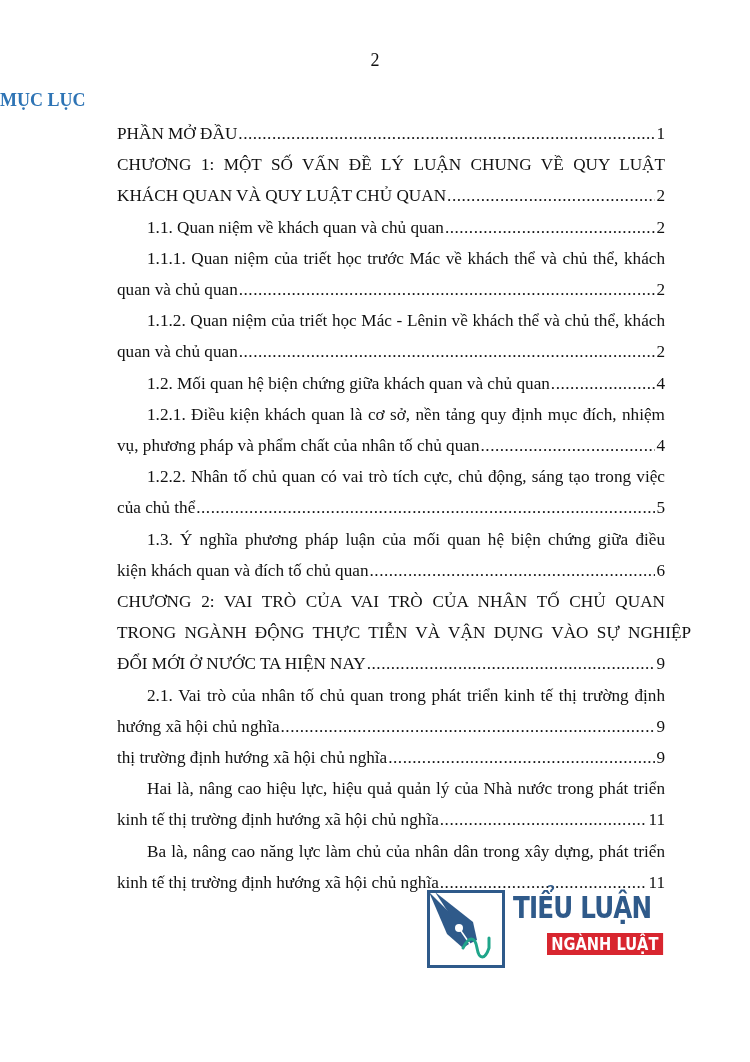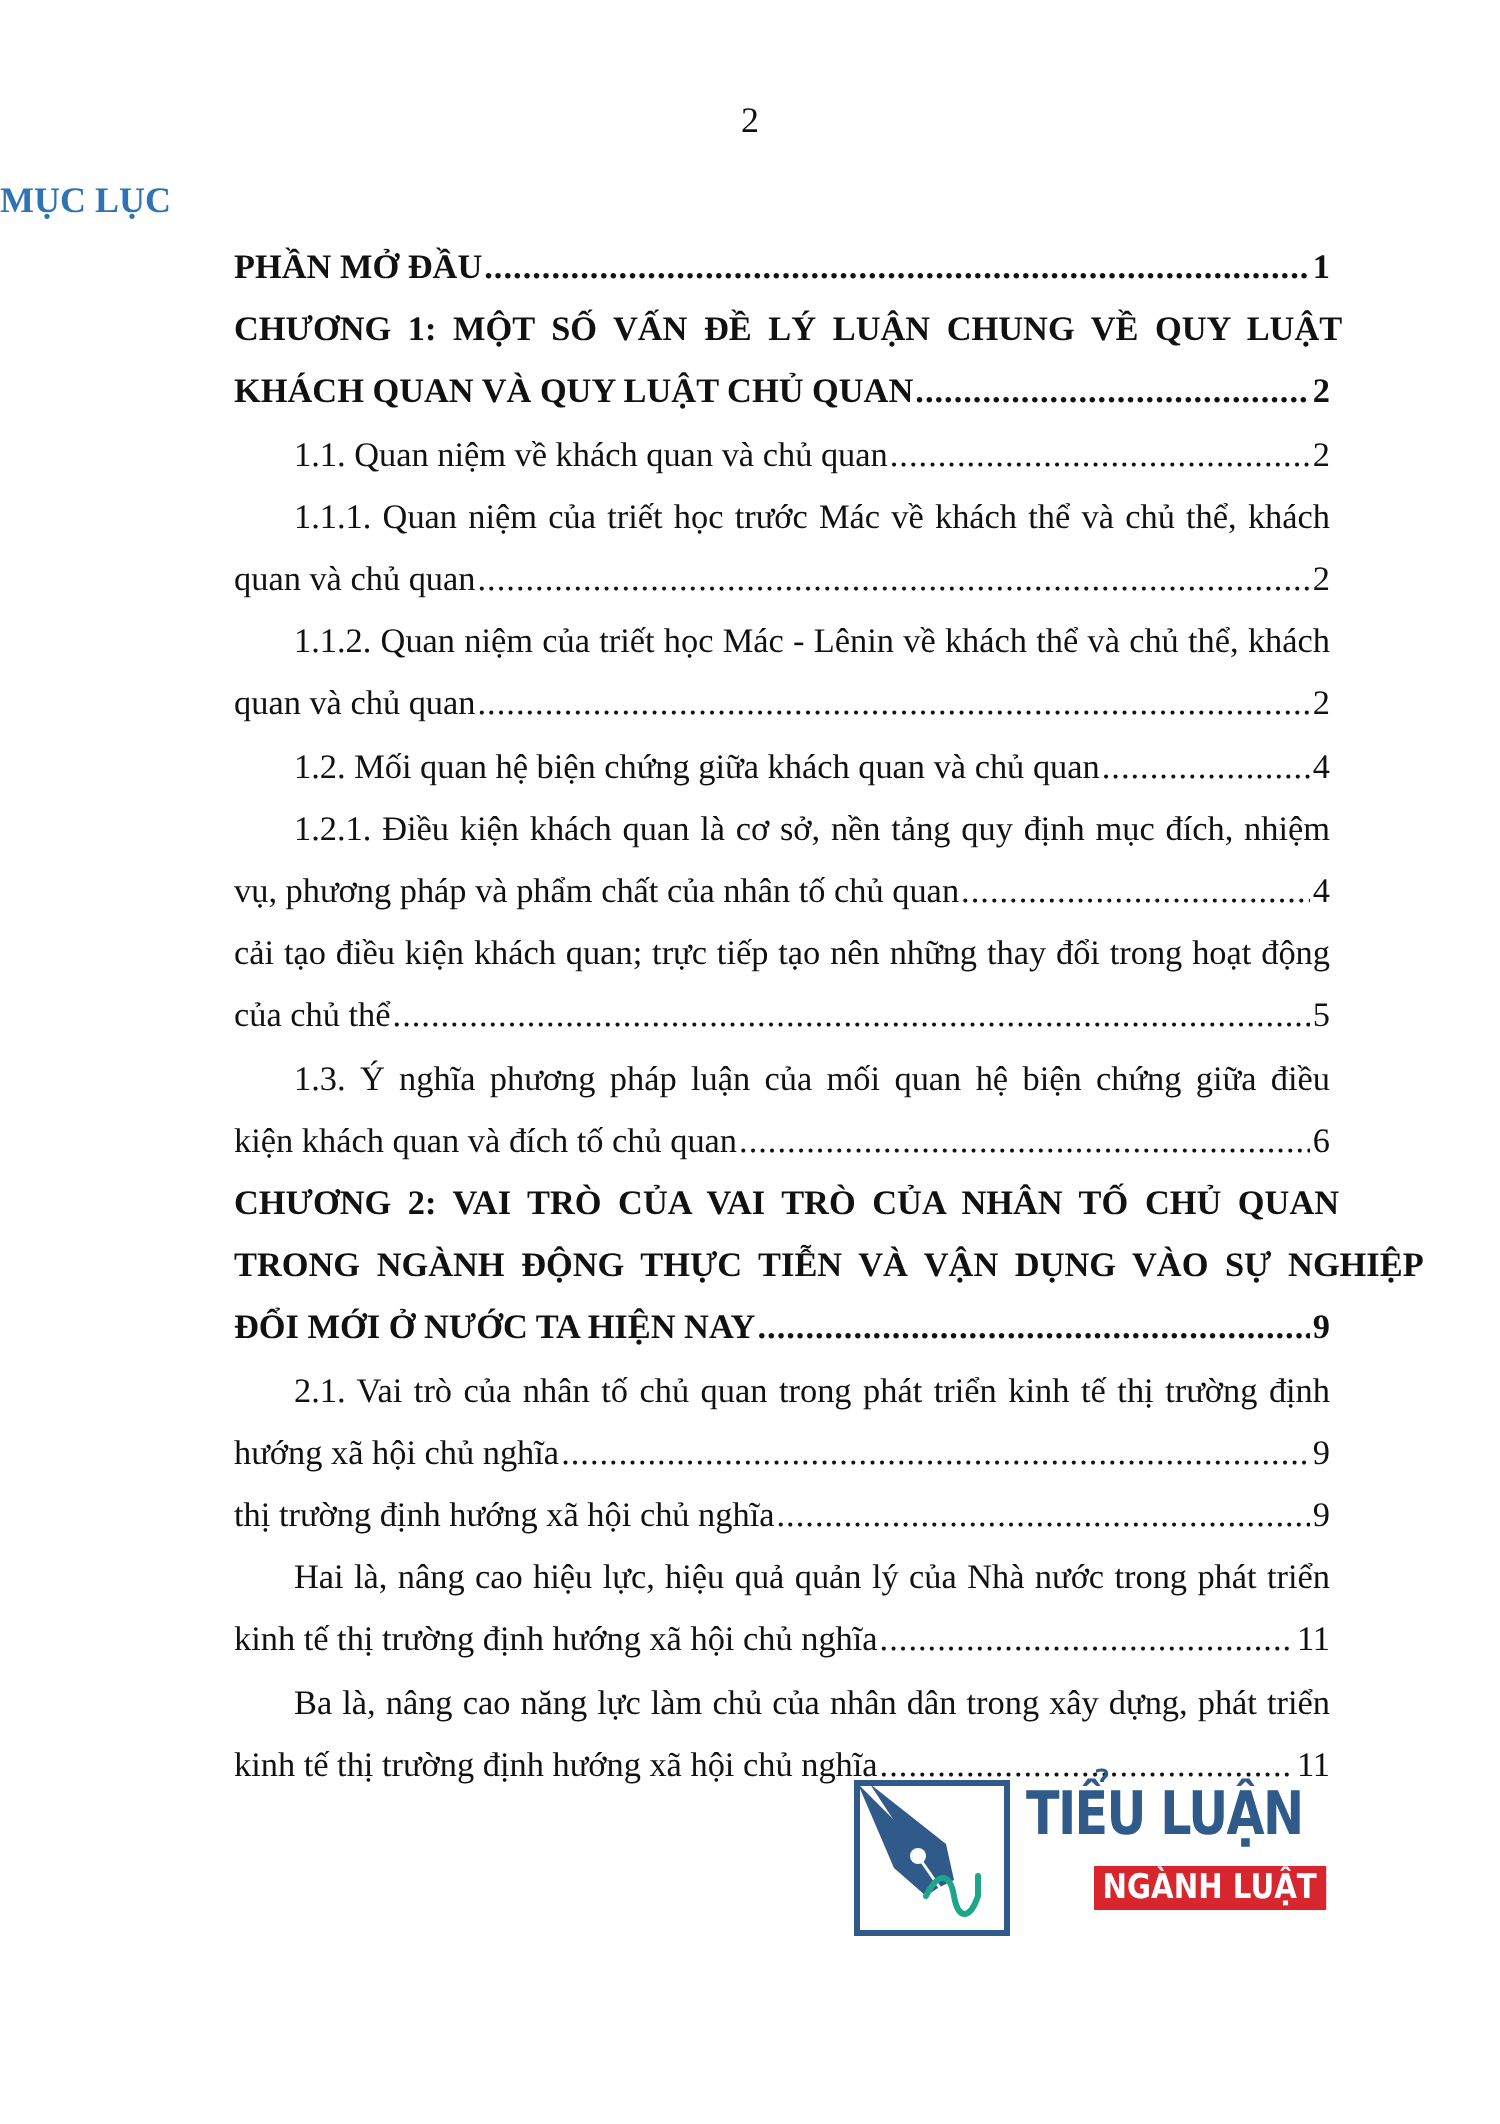--- a/index.html
+++ b/index.html
@@ -3,21 +3,21 @@
 <meta charset="utf-8">
 <style>
   html, body { margin:0; padding:0; background:#ffffff; }
   body { width:750px; height:1062px; position:relative; overflow:hidden;
          font-family:"Liberation Serif", "DejaVu Serif", serif; color:#111; }
   .page-number { position:absolute; top:50px; left:0; width:750px; text-align:center; font-size:18px; }
   .toc-title { position:absolute; top:90px; left:0; width:750px; 
                font-size:18px; font-weight:bold; color:#2e74b5; }
   .toc { position:absolute; top:118px; left:117px; width:548px; }
   .entry { font-size:17.2px; line-height:31.2px; }
-  .entry.bold { font-weight:bold; }
+  .entry.bold { font-weight:normal; }
   .entry .line { display:block; text-align:justify; text-align-last:justify; white-space:nowrap; }
   .entry .indent { padding-left:30px; }
   .entry .last { display:flex; align-items:baseline; white-space:nowrap; }
   .entry .last .txt { flex:0 0 auto; }
   .entry .last .dots { flex:1 1 auto; overflow:hidden; white-space:nowrap; letter-spacing:0.5px; margin:0 1px; }
   .entry .last .dots::before { content:"......................................................................................................................................................................................................................................................................."; }
   .entry .last .pg { flex:0 0 auto; }
   .chapter .line { word-spacing:4px; }
 
   .logo { position:absolute; left:425px; top:888px; width:270px; height:80px; }
@@ -83,21 +83,21 @@
     </div>
     <div class="entry">
       <span class="line indent">1.2.1. Điều kiện khách quan là cơ sở, nền tảng quy định mục đích, nhiệm</span>
       <span class="last">
         <span class="txt">vụ, phương pháp và phẩm chất của nhân tố chủ quan</span>
         <span class="dots"></span>
         <span class="pg">4</span>
       </span>
     </div>
     <div class="entry">
-      <span class="line">cải tạo điều kiện khách quan; trực tiếp tạo nên những thay đổi trong hoạt động</span>
+      <span class="line indent">1.2.2. Nhân tố chủ quan có vai trò tích cực, chủ động, sáng tạo trong việc</span>
       <span class="last">
         <span class="txt">của chủ thể</span>
         <span class="dots"></span>
         <span class="pg">5</span>
       </span>
     </div>
     <div class="entry">
       <span class="line indent">1.3. Ý nghĩa phương pháp luận của mối quan hệ biện chứng giữa điều</span>
       <span class="last">
         <span class="txt">kiện khách quan và đích tố chủ quan</span>

